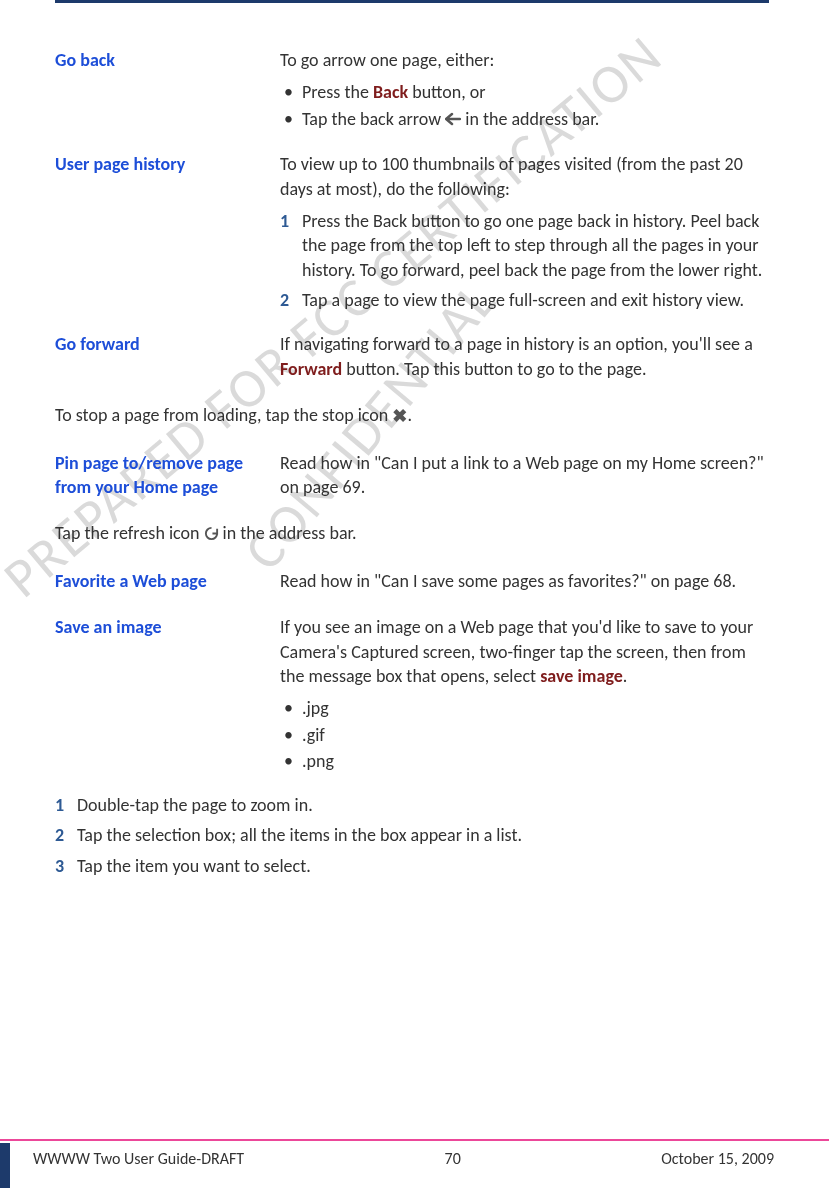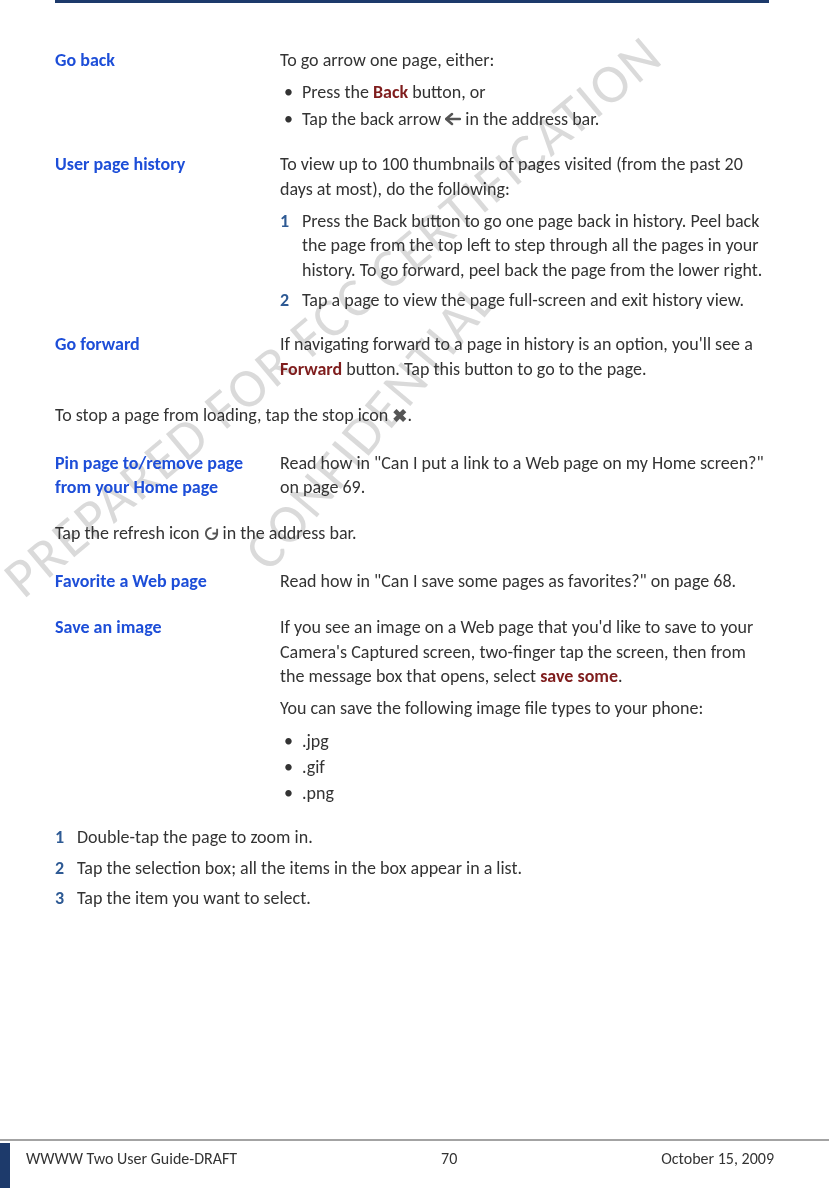--- a/index.html
+++ b/index.html
@@ -65,22 +65,22 @@
   .desc ol li::before { content: counter(num); position: absolute; left: -22px; color: #2e5a94; font-weight: 700; }
   .kw { color: #7f1d1d; font-weight: 700; }
   .icon { display: inline-block; vertical-align: middle; }
   .icon-back-arrow svg { width: 16px; height: 14px; }
   .icon-stop { font-weight: bold; color: #555; }
   .icon-refresh svg { width: 15px; height: 15px; }
   .footer {
     position: absolute;
     bottom: 20px;
     left: 0; right: 0;
-    border-top: 2px solid #a3a3a3;
-    padding: 8px 55px 0 26px;
+    border-top: 2px solid #ec4899;
+    padding: 8px 55px 0 33px;
     display: flex;
     justify-content: space-between;
     font-size: 16px;
     color: #333;
     text-align: center;
   }
   .footer-stripe {
     position: absolute;
     bottom: 0; left: 0;
     width: 10px; height: 45px;
@@ -165,23 +165,22 @@
       <div class="label">Favorite a Web page</div>
       <div class="desc">
         <p>Read how in "Can I save some pages as favorites?" on page 68.</p>
       </div>
     </div>
 
     <div class="row">
       <div class="label">Save an image</div>
       <div class="desc">
         <p>
-          <span>If you see an image on a Web page that you'd like to save to your Camera's Captured screen, two-finger tap the screen, then from the message box that opens, select </span><span class="kw">save some</span><span>.</span>
-        </p>
-        <p>You can save the following image file types to your phone:</p>
+          <span>If you see an image on a Web page that you'd like to save to your Camera's Captured screen, two-finger tap the screen, then from the message box that opens, select </span><span class="kw">save image</span><span>.</span>
+        </p>
         <ul>
           <li>.jpg</li>
           <li>.gif</li>
           <li>.png</li>
         </ul>
       </div>
     </div>
 
     <div class="row">
       <div class="desc">

